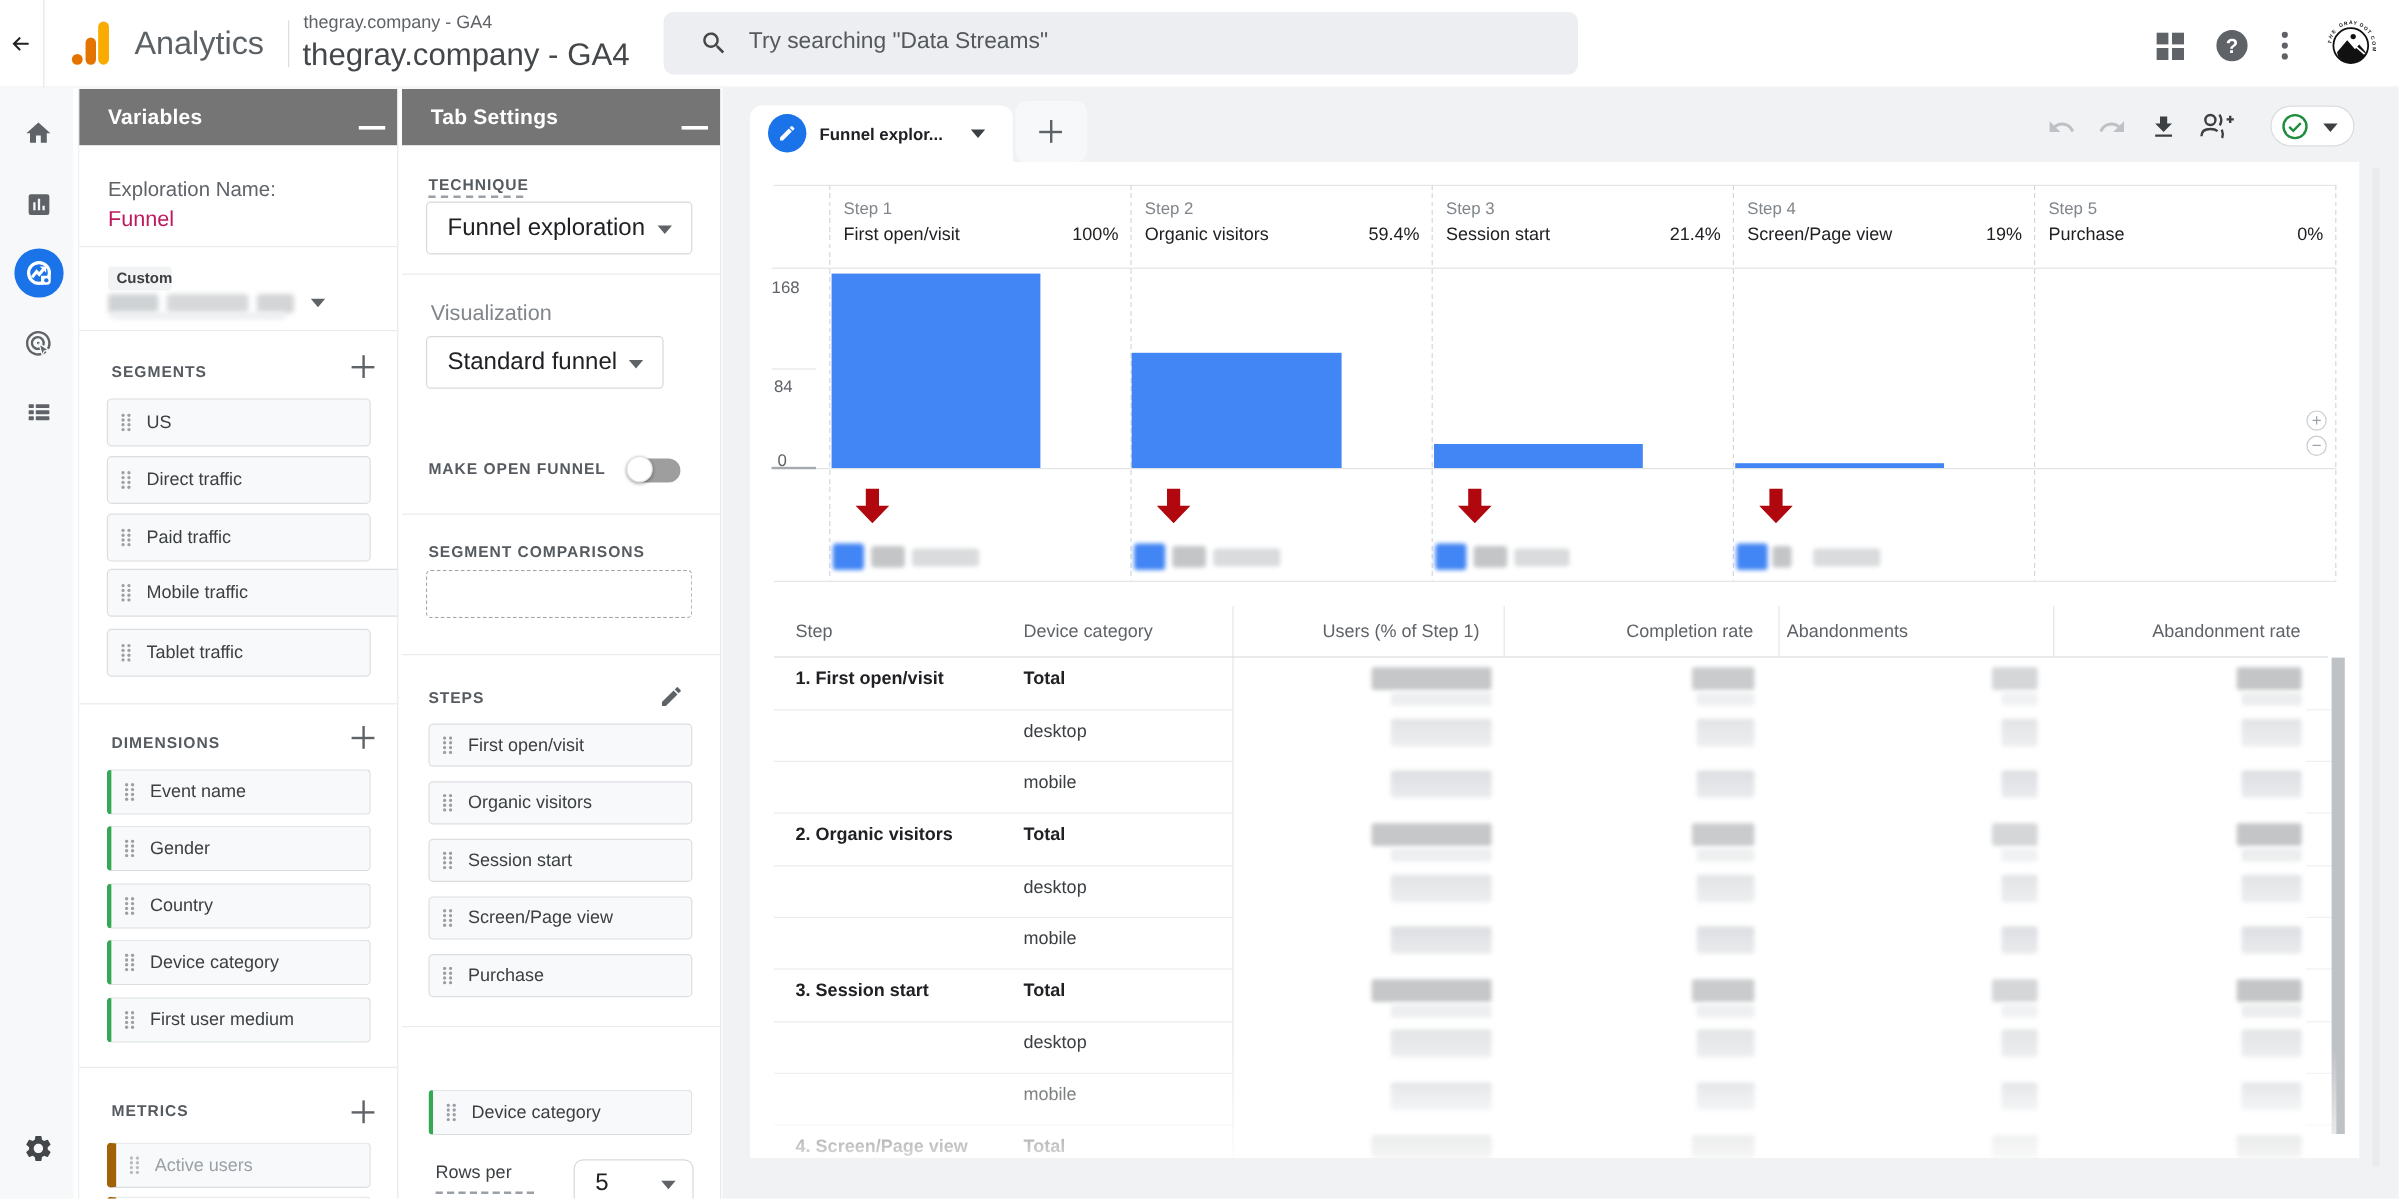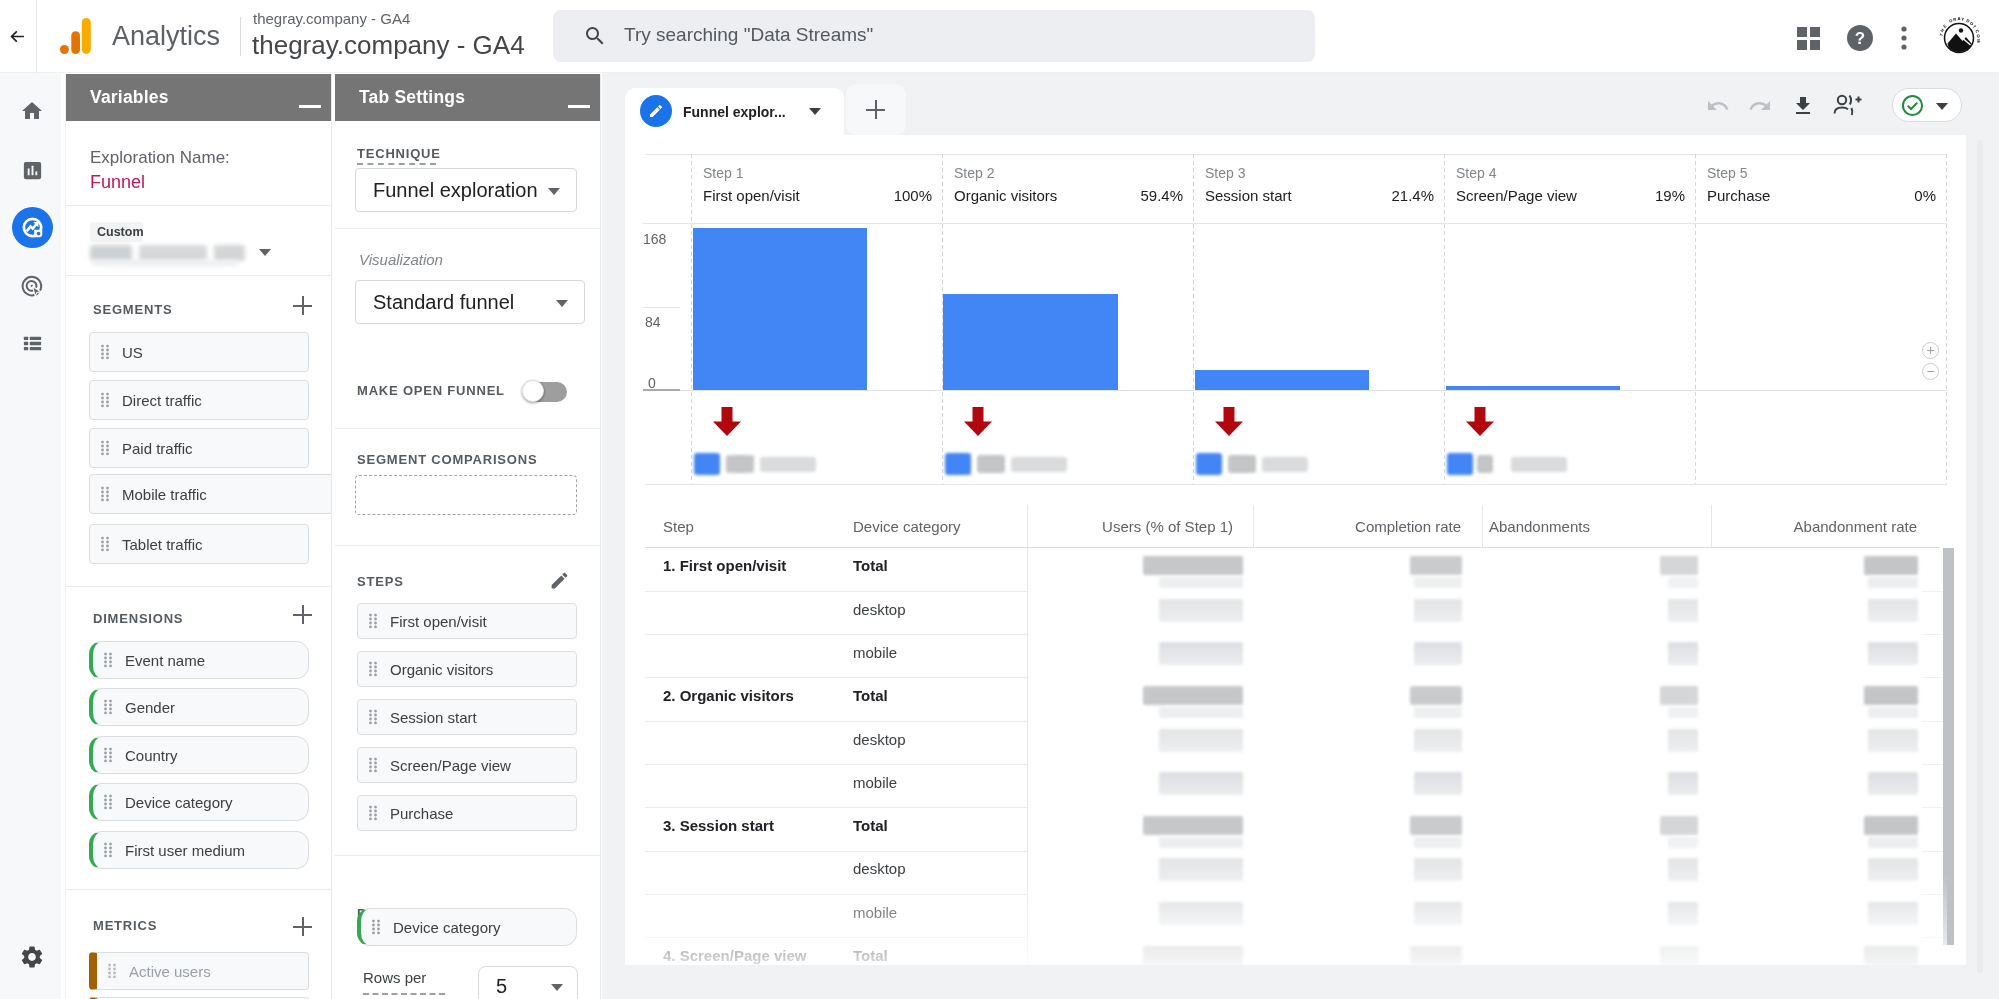--- a/index.html
+++ b/index.html
@@ -17,28 +17,28 @@
 
 #rail { position:absolute; left:0; top:73px; width:61px; height:926px; background:#f6f8f9; }
 
 .panel { position:absolute; top:74px; background:#fff; }
 #pvars { left:65px;  width:267px; height:925px; border-right:1px solid #e6e8ea; border-left:1px solid #edeff1;}
 #ptabs { left:335px; width:266px; height:925px; border-right:1px solid #e6e8ea;}
 .phead { position:absolute; left:0; top:0; width:100%; height:47px; background:#757575; color:#fff; }
 .phead .t { position:absolute; left:24px; top:13px; font-size:17.5px; font-weight:bold; letter-spacing:.2px;}
 .phead .min { position:absolute; right:10px; top:31px; width:22px; height:3px; background:#fff; }
 .seclab { font-size:13px; font-weight:bold; color:#565b60; letter-spacing:.8px; }
-.glab { font-size:15px; color:#80868b;font-style:italic; }
+.glab { font-size:18px; color:#80868b; }
 .plus { position:absolute; width:19px; height:19px; }
 .plus:before { content:""; position:absolute; left:8.5px; top:0; width:2px; height:19px; background:#5f6368;}
 .plus:after  { content:""; position:absolute; left:0; top:8.5px; width:19px; height:2px; background:#5f6368;}
 .divh { position:absolute; left:0; width:100%; height:1px; background:#e9ebed; }
 .chip { position:absolute; background:#f8f9fa; border:1px solid #dbdee1; border-radius:4px; font-size:15px; color:#3c4043; }
 .chip .lbl { position:absolute; left:32px; top:50%; transform:translateY(-50%); white-space:nowrap;}
-.chip.gb { border-left:4px solid #34a853;border-radius:13px; }
+.chip.gb { border-left:4px solid #34a853; }
 .chip.bb { border-left:8px solid #a16207; }
 .drag { position:absolute; left:11px; top:50%; transform:translateY(-50%); width:8px; height:15px; }
 .sel { position:absolute; background:#fff; border:1px solid #d6d9dc; border-radius:4px; }
 .sel .tx { position:absolute; left:17px; top:50%; transform:translateY(-50%); font-size:20px; color:#202124; white-space:nowrap;}
 .car { position:absolute; width:0; height:0; border-left:6px solid transparent; border-right:6px solid transparent; border-top:7px solid #5f6368; }
 
 #ws { position:absolute; left:602px; top:73px; width:1397px; height:926px; background:#f0f2f3; }
 #canvas { position:absolute; left:23px; top:62px; width:1341px; height:830px; background:#fff; overflow:hidden; }
 #tab1 { position:absolute; left:23px; top:15px; width:219px; height:47px; background:#fff; border-radius:10px 10px 0 0; }
 #tabplus { position:absolute; left:244px; top:11px; width:60px; height:51px; background:#f6f8f9; border-radius:10px; }
@@ -356,21 +356,21 @@
         <div class="min"></div>
       </div>
     <div class="seclab abs" style="left:22px;top:72px">TECHNIQUE</div>
     <div class="abs" style="left:22px;top:89px;width:79px;border-bottom:2px dashed #9aa0a6"></div>
     <div class="sel" style="left:20px;top:94px;width:222px;height:44px">
         <div class="tx">Funnel exploration</div>
         <div class="car" style="right:16px;top:19px"></div>
       </div>
     <div class="divh" style="top:154px"></div>
     <div class="glab abs" style="left:24px;top:177px">Visualization</div>
-    <div class="sel" style="left:20px;top:206px;width:230px;height:44px">
+    <div class="sel" style="left:20px;top:206px;width:198px;height:44px">
         <div class="tx">Standard funnel</div>
         <div class="car" style="right:16px;top:19px"></div>
       </div>
     <div class="seclab abs" style="left:22px;top:309px">MAKE OPEN FUNNEL</div>
     <div class="abs" style="left:192px;top:308px;width:40px;height:20px;border-radius:10px;background:#9e9e9e"></div>
     <div class="abs" style="left:187px;top:306px;width:22px;height:22px;border-radius:50%;background:#fff;border:1px solid #e3e3e3;box-shadow:0 1px 3px rgba(0,0,0,.4)"></div>
     <div class="divh" style="top:354px"></div>
     <div class="seclab abs" style="left:22px;top:378px">SEGMENT COMPARISONS</div>
     <div class="abs" style="left:20px;top:401px;width:222px;height:40px;border:1.5px dashed #9fa5a9;border-radius:4px"></div>
     <div class="divh" style="top:471px"></div>

